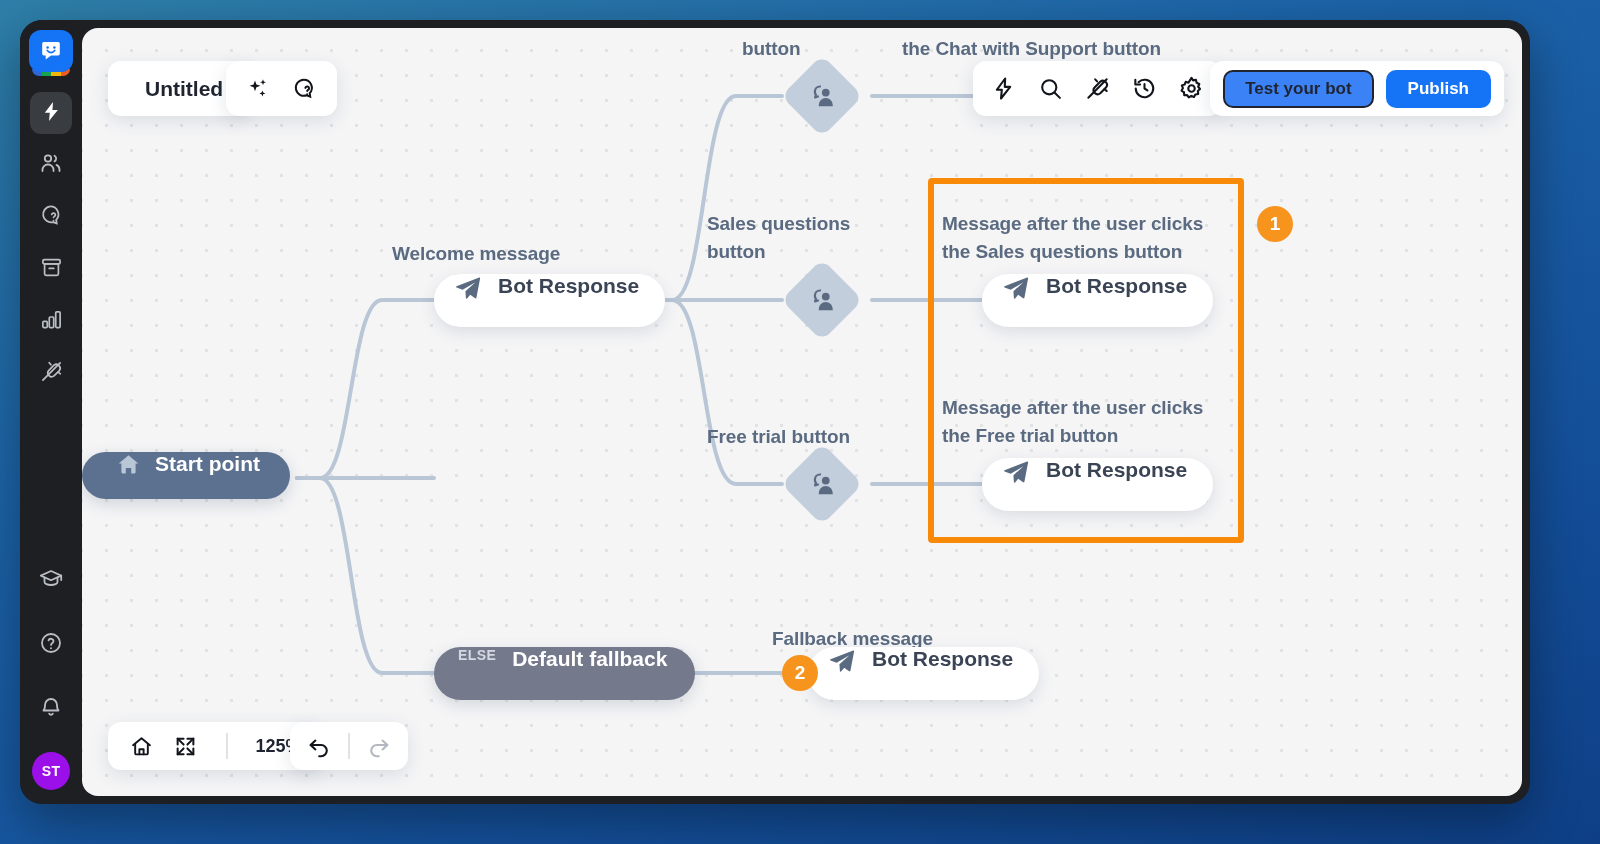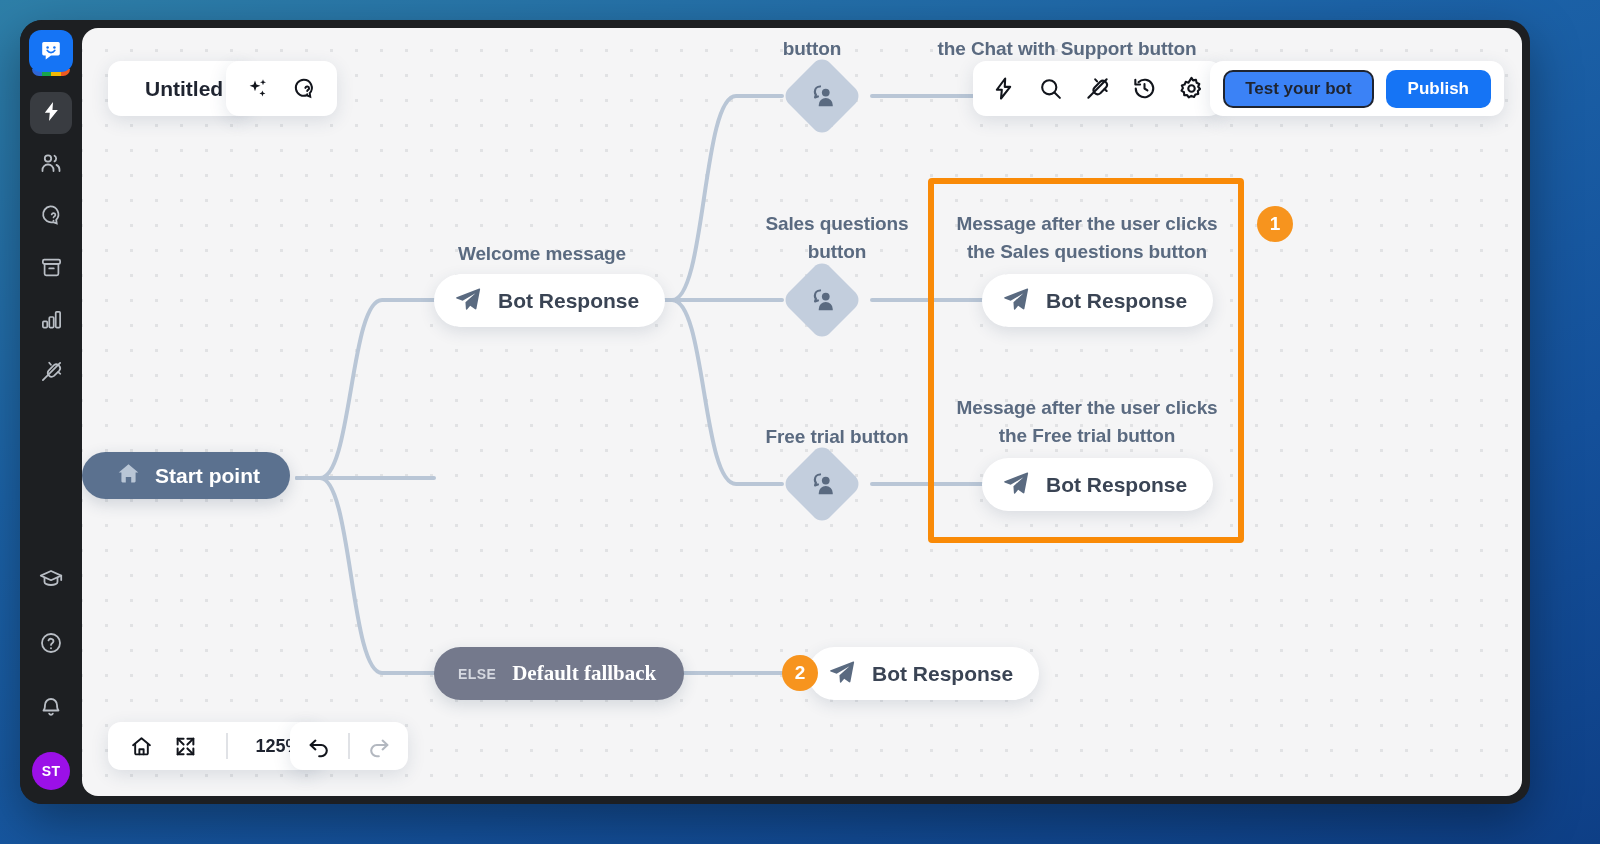--- a/index.html
+++ b/index.html
@@ -83,31 +83,30 @@
     background-position: 12px 10px;
     overflow: hidden;
   }
 
   .edges { position: absolute; inset: 0; width: 100%; height: 100%; pointer-events: none; }
 
   
   .node {
     position: absolute;
     display: flex;
-    align-items: center;
+    align-items: flex-start;
     border-radius: 999px;
     white-space: nowrap;
     cursor: pointer;
   }
   .node-label {
     position: absolute;
     color: #5a6a80;
     font-size: 19px;
     font-weight: bold;
-    text-align: center;
     line-height: 1.45;
     letter-spacing: -.1px;
   }
 
   .node-bot {
     background: #ffffff;
     padding: 0 26px 0 20px;
     height: 53px;
     gap: 16px;
     box-shadow: 0 5px 16px rgba(40,60,90,.13);
@@ -133,21 +132,21 @@
   .node-ai .txt { font-size: 21px; font-weight: bold; color: #ffffff; }
 
   .node-fallback {
     background: #74798c;
     padding: 0 28px 0 24px;
     height: 53px;
     gap: 16px;
     box-shadow: 0 5px 16px rgba(40,60,90,.16);
   }
   .node-fallback .else { font-size: 14px; font-weight: bold; color: #d5d8e0; letter-spacing: .4px; }
-  .node-fallback .txt { font-size: 21px; font-weight: bold; color: #ffffff; font-family: Liberation Serif, serif; }
+  .node-fallback .txt { font-size: 21px; font-weight: bold; color: #ffffff; }
 
   .diamond {
     position: absolute;
     width: 58px; height: 58px;
     background: #c3cedd;
     border-radius: 11px;
     transform: rotate(45deg);
     display: flex; align-items: center; justify-content: center;
     cursor: pointer;
   }
@@ -374,20 +373,21 @@
       </span>
       <span class="txt">Bot Response</span>
     </div>
 
 
     <div class="node node-fallback" style="left:352px; top:619px;">
       <span class="else">ELSE</span>
       <span class="txt">Default fallback</span>
     </div>
 
+    <div class="node-label" style="left:690px; top:597px; width:290px;">Fallback message</div>
     <div class="node node-bot" style="left:726px; top:619px;">
       <span>
         <svg width="28" height="28" viewBox="0 0 24 24" fill="#5a6a80">
             <path d="M21.6 3 2.2 10.4c-.5.2-.5.9 0 1.1l5.2 2 11-6.4-8.6 7.6.4 5.9c0 .5.7.7 1 .3l2.7-3.2 4.2 3.1c.4.3 1 .1 1.1-.4L22.4 3.6c.1-.5-.3-.8-.8-.6z"></path>
           </svg>
       </span>
       <span class="txt">Bot Response</span>
     </div>
     <div class="badge" style="left:700px; top:627px;">2</div>
 

